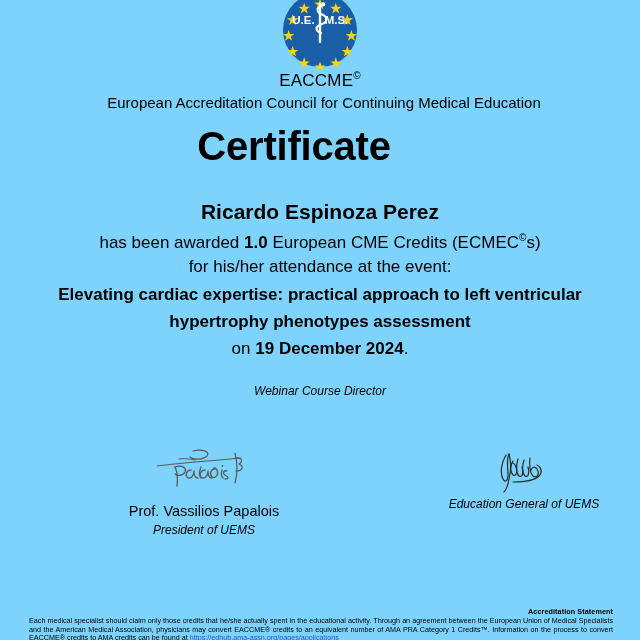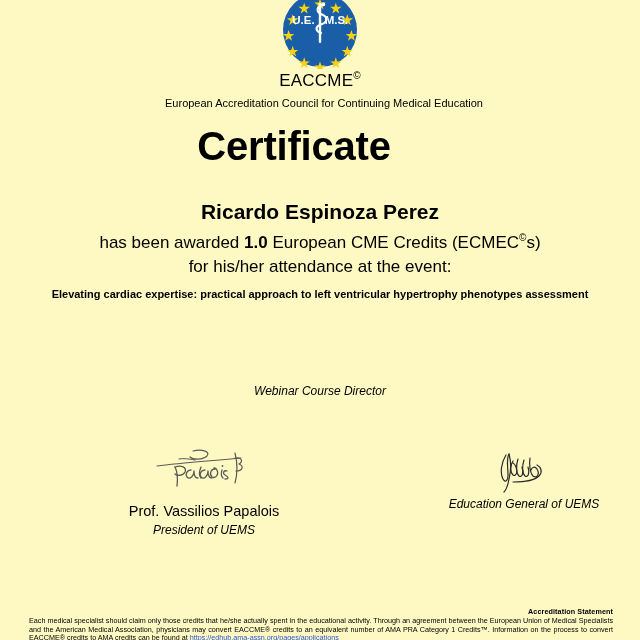--- a/index.html
+++ b/index.html
@@ -13,21 +13,21 @@
     height: 640px;
     overflow: hidden;
     font-family: "Liberation Sans", sans-serif;
     color: #000000;
     position: relative;
   }
   .page {
     position: relative;
     width: 640px;
     height: 640px;
-    background: #fef9c3;
+    background: #7dd3fc;
     overflow: hidden;
   }
 
   
   .logo-wrap {
     position: absolute;
     top: -9px;
     left: 0;
     width: 640px;
     display: flex;
@@ -52,21 +52,21 @@
     font-size: 17px;
     line-height: 21px;
     letter-spacing: 0.2px;
   }
   .eaccme sup {
     font-size: 10px;
     vertical-align: super;
     line-height: 0;
   }
   .council {
-    font-size: 11px;
+    font-size: 15px;
     line-height: 22px;
     margin-top: 1px;
     margin-left: 8px;
   }
 
   
   .cert-title {
     position: absolute;
     top: 123px;
     left: 0;
@@ -109,21 +109,21 @@
 
   
   .event {
     position: absolute;
     top: 281px;
     left: 0;
     width: 640px;
     text-align: center;
   }
   .event-title {
-    font-size: 11px;
+    font-size: 17px;
     font-weight: bold;
     line-height: 27px;
     padding: 0 40px;
   }
   .event-date {
     font-size: 17px;
     line-height: 26px;
     margin-top: 1px;
   }
   .event-date .date-strong { font-weight: bold; }
@@ -249,20 +249,22 @@
 
   <div class="award">
     <div><span>has been awarded</span>
       <span class="credits">1.0</span>
       <span>European CME Credits (ECMEC</span><sup>©</sup><span>s)</span></div>
     <div>for his/her attendance at the event:</div>
   </div>
 
   <div class="event">
     <div class="event-title">Elevating cardiac expertise: practical approach to left ventricular hypertrophy phenotypes assessment</div>
+    <div class="event-date"><span>on</span>
+      <span class="date-strong">19 December 2024</span><span>.</span></div>
   </div>
 
   <div class="director">
     <div class="director-role">Webinar Course Director</div>
   </div>
 
   <div class="signatures">
 
     <div class="sig-block">
       <div class="sig-img">

